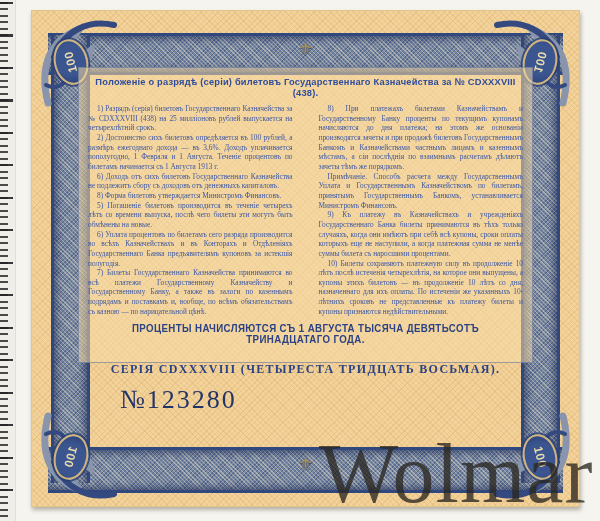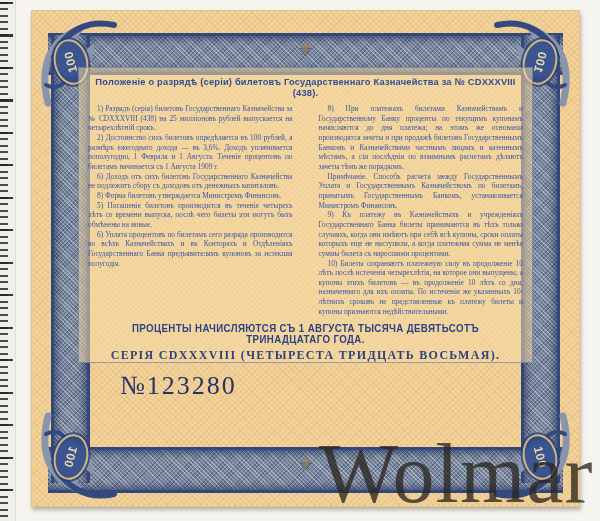--- a/index.html
+++ b/index.html
@@ -73,21 +73,21 @@
     transform:scaleX(.97);
   }
   .cols{display:flex;gap:26px;}
   .col{flex:1 1 0;font-size:7.35px;line-height:1.315;text-align:justify;}
   .col .para{margin:0;text-indent:9px;}
   .statement-1{
     margin-top:7px;text-align:center;font-family:"Liberation Sans",sans-serif;
     font-weight:700;font-size:10px;letter-spacing:.4px;color:#2b4284;transform:scaleX(.97);
   }
   .statement-2{
-    margin-top:3px;text-align:center;font-weight:700;font-size:12px;
+    margin-top:17px;text-align:center;font-weight:700;font-size:12px;
     letter-spacing:1.3px;color:#2b4284;
   }
   .serial{
     margin:8px 0 0 32px;font-size:26px;letter-spacing:2px;color:#223468;
   }
   
   .watermark{
     position:absolute;left:288px;top:436px;
     font-family:"Liberation Serif",serif;font-size:84px;line-height:.9;
     color:rgba(42,38,32,.78);letter-spacing:1px;white-space:nowrap;
@@ -159,25 +159,26 @@
 
     <div class="crown top">⚜</div>
     <div class="crown bot">⚜</div>
 
     <div class="panel">
       <div class="doc-title">Положеніе о разрядѣ (серіи) билетовъ Государственнаго Казначейства за № CDXXXVIII (438).</div>
 
       <div class="cols">
         <div class="col">
             <p class="para">1) Разрядъ (серія) билетовъ Государственнаго Казначейства за № CDXXXVIII (438) на 25 милліоновъ рублей выпускается на четырехлѣтній срокъ.</p>
-            <p class="para">2) Достоинство сихъ билетовъ опредѣляется въ 100 рублей, а размѣръ ежегоднаго дохода — въ 3,6%. Доходъ уплачивается пополугодно, 1 Февраля и 1 Августа. Теченіе процентовъ по билетамъ начинается съ 1 Августа 1909 г.</p>
+            <p class="para">2) Достоинство сихъ билетовъ опредѣляется въ 100 рублей, а размѣръ ежегоднаго дохода — въ 3,6%. Доходъ уплачивается пополугодно, 1 Февраля и 1 Августа. Теченіе процентовъ по билетамъ начинается съ 1 Августа 1913 г.</p>
             <p class="para">6) Доходъ отъ сихъ билетовъ Государственнаго Казначейства не подлежитъ сбору съ доходовъ отъ денежныхъ капиталовъ.</p>
             <p class="para">8) Форма билетовъ утверждается Министромъ Финансовъ.</p>
             <p class="para">5) Погашеніе билетовъ производится въ теченіе четырехъ лѣтъ со времени выпуска, послѣ чего билеты эти могутъ быть обмѣнены на новые.</p>
             <p class="para">6) Уплата процентовъ по билетамъ сего разряда производится во всѣхъ Казначействахъ и въ Конторахъ и Отдѣленіяхъ Государственнаго Банка предъявителямъ купоновъ за истекшія полугодія.</p>
+            <p class="para">7) Билеты Государственнаго Казначейства принимаются во всѣ платежи Государственному Казначейству и Государственному Банку, а также въ залоги по казеннымъ подрядамъ и поставкамъ и, вообще, по всѣмъ обязательствамъ съ казною — по нарицательной цѣнѣ.</p>
           </div>
         <div class="col">
             <p class="para">8) При платежахъ билетами Казначействамъ и Государственному Банку проценты по текущимъ купонамъ начисляются до дня платежа; на этомъ же основаніи производятся зачеты и при продажѣ билетовъ Государственнымъ Банкомъ и Казначействами частнымъ лицамъ и казеннымъ мѣстамъ, а сіи послѣднія по взаимнымъ расчетамъ дѣлаютъ зачеты тѣмъ же порядкомъ.</p>
             <p class="para">Примѣчаніе. Способъ расчета между Государственнымъ Уплата и Государственнымъ Казначействомъ по билетамъ, принятымъ Государственнымъ Банкомъ, устанавливается Министромъ Финансовъ.</p>
             <p class="para">9) Къ платежу въ Казначействахъ и учрежденіяхъ Государственнаго Банка билеты принимаются въ тѣхъ только случаяхъ, когда они имѣютъ при себѣ всѣ купоны, сроки оплаты которыхъ еще не наступили, а когда платежная сумма не менѣе суммы билета съ наросшими процентами.</p>
             <p class="para">10) Билеты сохраняютъ платежную силу въ продолженіе 10 лѣтъ послѣ истеченія четырехлѣтія, на которое они выпущены, а купоны этихъ билетовъ — въ продолженіе 10 лѣтъ со дня, назначеннаго для ихъ оплаты. По истеченіи же указанныхъ 10-лѣтнихъ сроковъ не представленные къ платежу билеты и купоны признаются недѣйствительными.</p>
           </div>
       </div>
 
       <div class="statement-1">ПРОЦЕНТЫ НАЧИСЛЯЮТСЯ СЪ 1 АВГУСТА ТЫСЯЧА ДЕВЯТЬСОТЪ ТРИНАДЦАТАГО ГОДА.</div>

